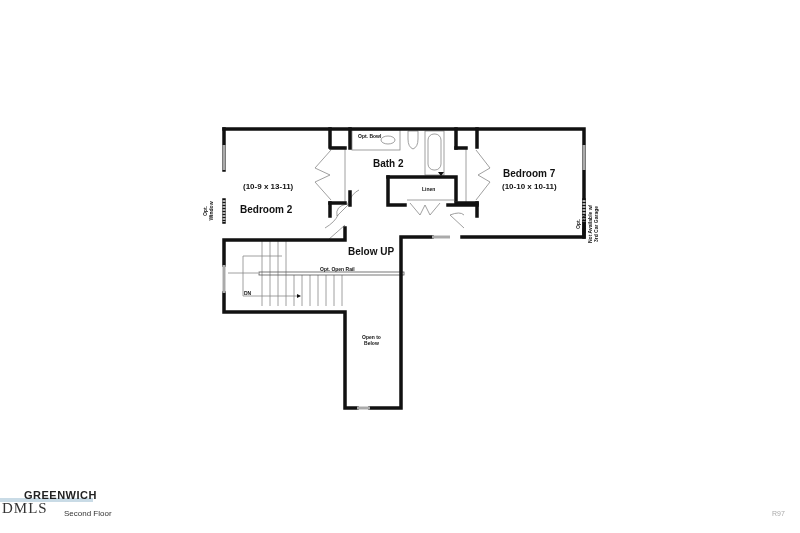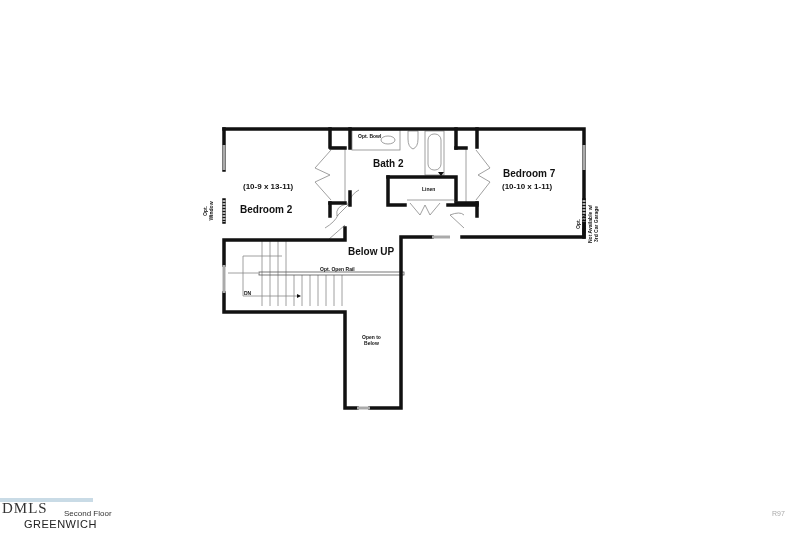--- a/index.html
+++ b/index.html
@@ -3,21 +3,21 @@
 <meta charset="utf-8">
 <style>
   html, body { margin:0; padding:0; background:#ffffff; }
   body { width:800px; height:533px; position:relative; overflow:hidden; font-family:"Liberation Sans", sans-serif; color:#111; }
   #plan { position:absolute; left:0; top:0; width:800px; height:533px; }
   .lbl { position:absolute; font-family:"Liberation Sans", sans-serif; color:#111; text-align:center; white-space:nowrap; }
   .room-name { font-weight:bold; font-size:10px; }
   .room-dim { font-weight:bold; font-size:8px; }
   .tiny { font-size:5px; font-weight:bold; line-height:6px; }
   .vert { transform-origin: center center; }
-  .footer-title { position:absolute; left:24px; top:489px; font-weight:normal; font-size:11px; letter-spacing:0.5px; color:#222;margin-top:29px; }
+  .footer-title { position:absolute; left:24px; top:489px; font-weight:bold; font-size:11px; letter-spacing:0.5px; color:#222; }
   .footer-bar { position:absolute; left:0; top:498px; width:93px; height:4px; background:#c9dbe6; }
   .footer-dmls { position:absolute; left:2px; top:500px; font-family:"Liberation Serif", serif; font-size:15px; color:#333; letter-spacing:1px;text-align:right; }
   .footer-sub { position:absolute; left:24px; top:509px; font-size:8px; color:#333;padding-left:40px; }
   .footer-code { position:absolute; left:772px; top:510px; font-size:7px; color:#aaa; }
 </style>
 </head>
 <body>
 
 <svg id="plan" viewBox="0 0 800 533" xmlns="http://www.w3.org/2000/svg">
 
@@ -96,21 +96,21 @@
     <line x1="584" y1="200" x2="584" y2="222" stroke-dasharray="2,1"></line>
     <line x1="357" y1="408" x2="370" y2="408"></line>
     <line x1="432" y1="237" x2="450" y2="237"></line>
   </g>
 </svg>
 
 <div class="lbl room-name" style="left:240px;top:168px;margin-top:36px;">Bedroom 2</div>
 <div class="lbl room-dim" style="left:243px;top:182px;">(10-9 x 13-11)</div>
 <div class="lbl room-name" style="left:373px;top:158px;">Bath 2</div>
 <div class="lbl room-name" style="left:503px;top:168px;">Bedroom 7</div>
-<div class="lbl room-dim" style="left:502px;top:182px;">(10-10 x 1-11)</div>
+<div class="lbl room-dim" style="left:502px;top:182px;">(10-10 x 10-11)</div>
 <div class="lbl room-name" style="left:348px;top:246px;">Below UP</div>
 
 <div class="lbl tiny" style="left:358px;top:133px;">Opt. Bowl</div>
 <div class="lbl tiny" style="left:422px;top:186px;">Linen</div>
 <div class="lbl tiny" style="left:320px;top:266px;">Opt. Open Rail</div>
 <div class="lbl tiny" style="left:244px;top:290px;">DN</div>
 <div class="lbl tiny" style="left:362px;top:334px;"><span>Open to</span><br><span>Below</span></div>
 
 <div class="lbl tiny vert" style="left:198px;top:205px;transform:rotate(-90deg);"><span>Opt.</span><br><span>Window</span></div>
 <div class="lbl tiny vert" style="left:568px;top:212px;transform:rotate(-90deg);"><span>Opt.</span><br><span>Window</span><br><span>Not Available w/</span><br><span>3rd Car Garage</span></div>

